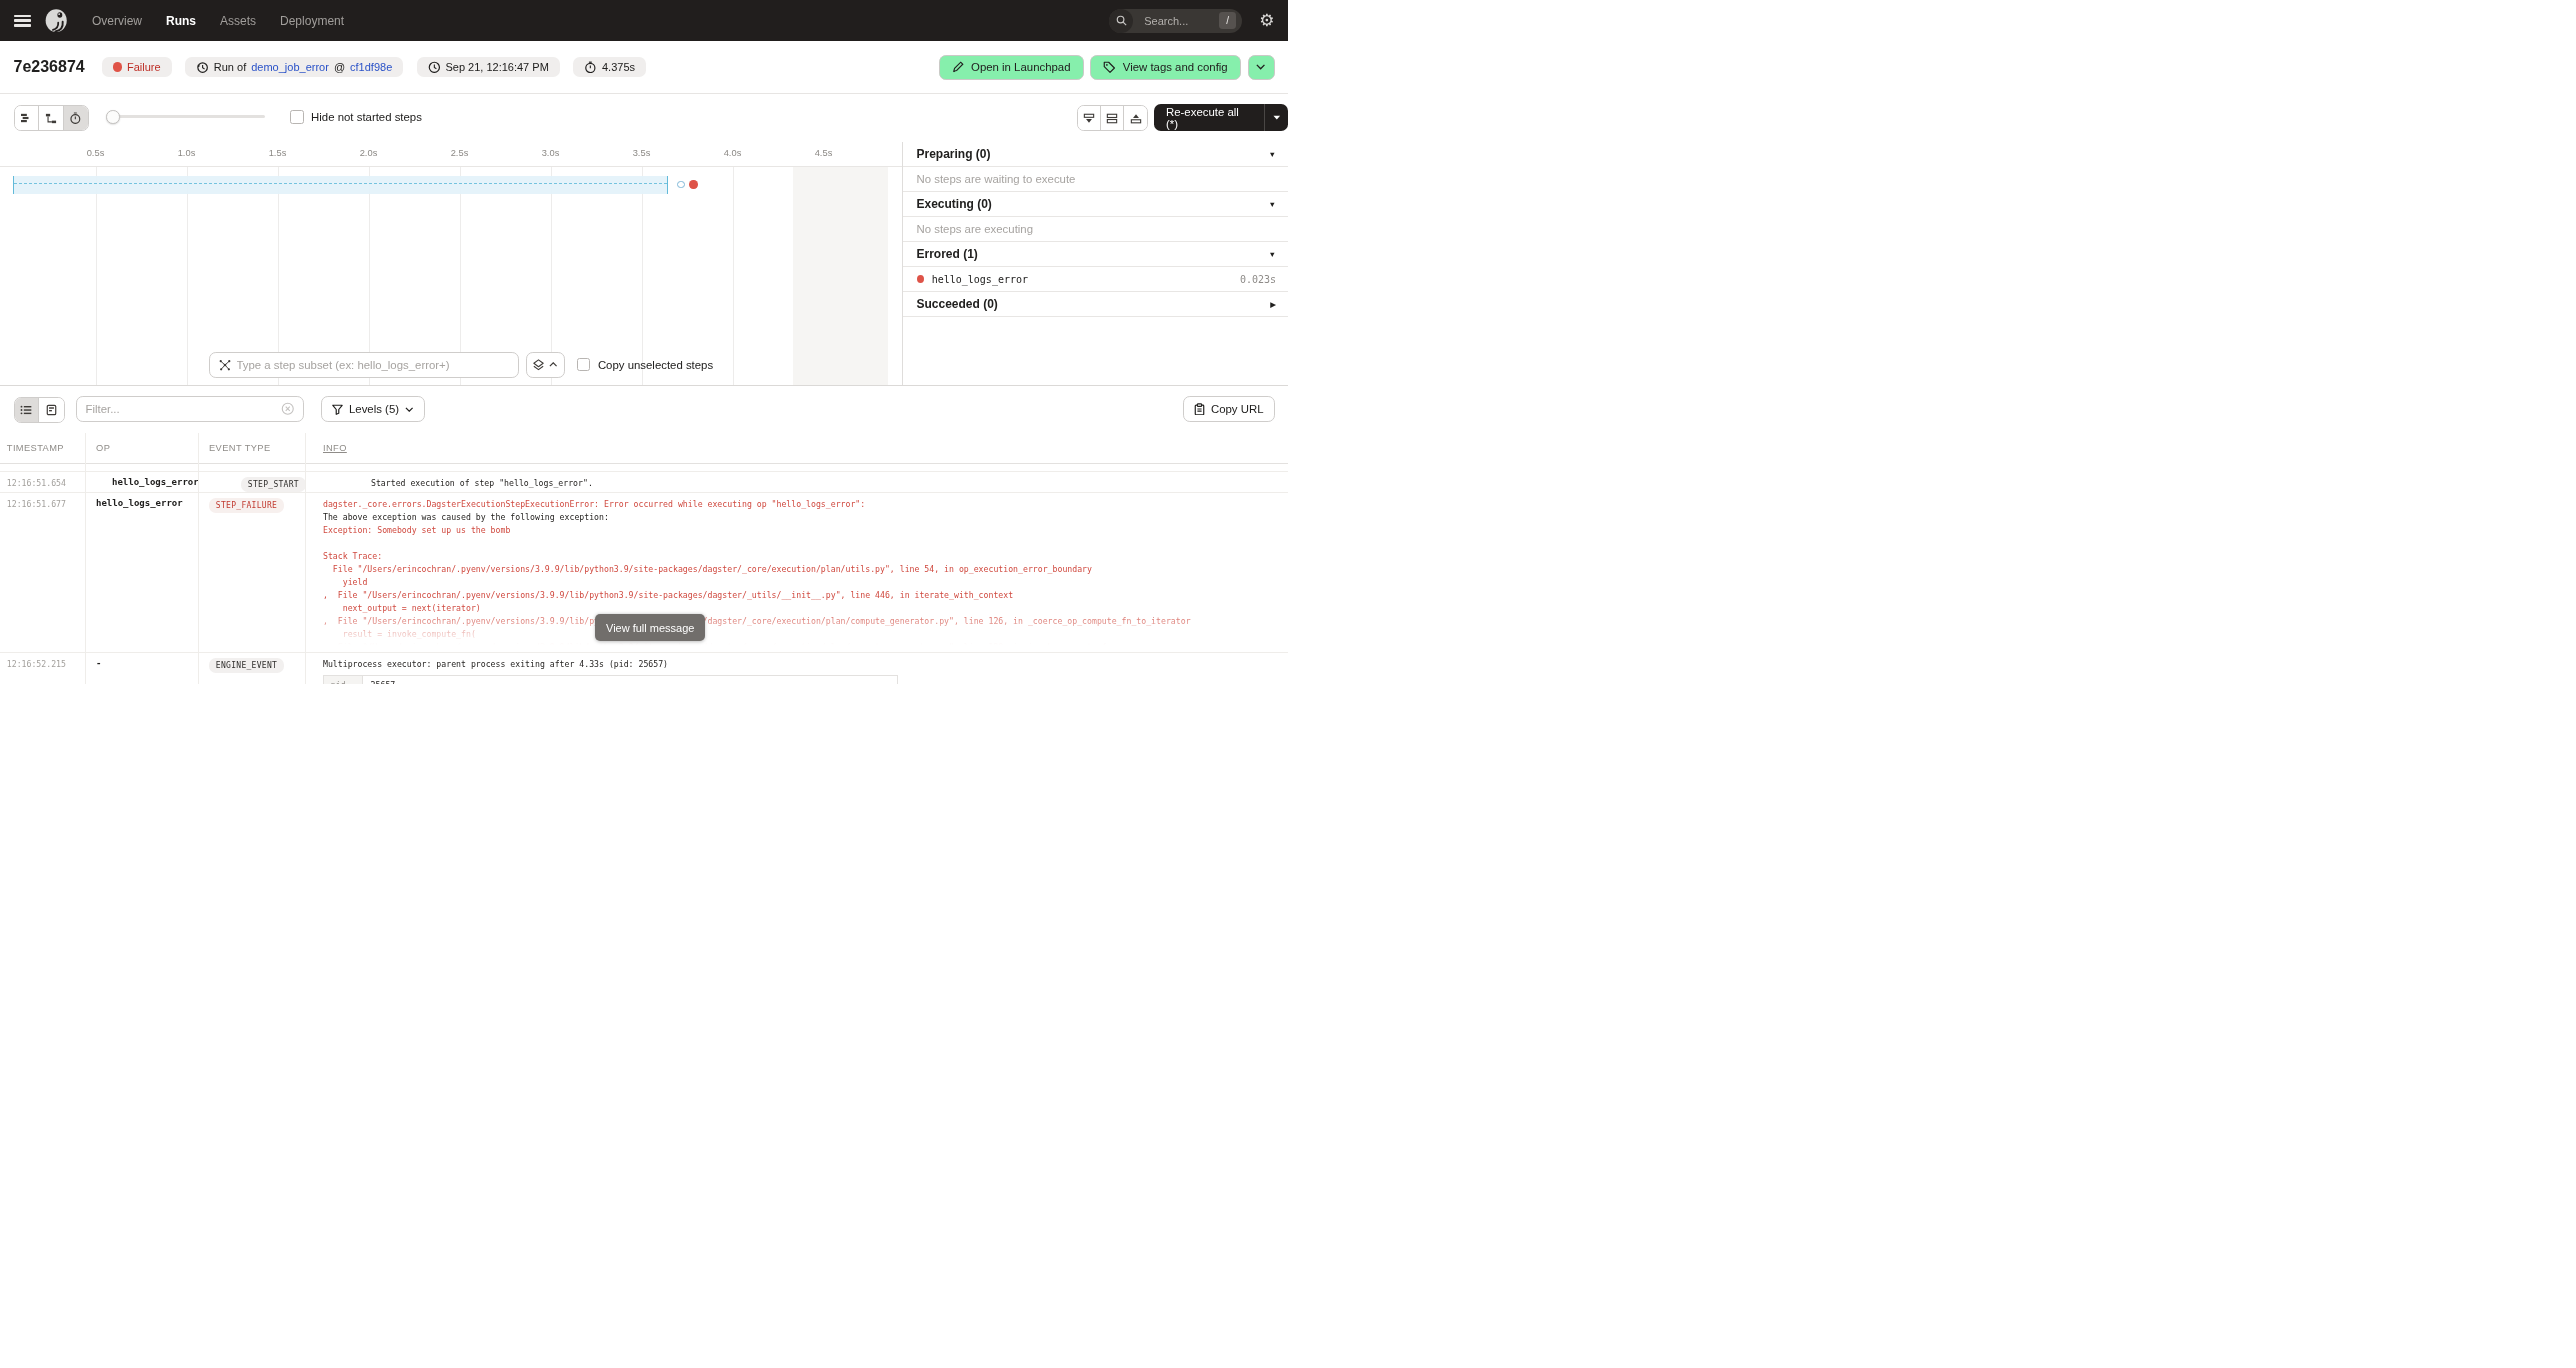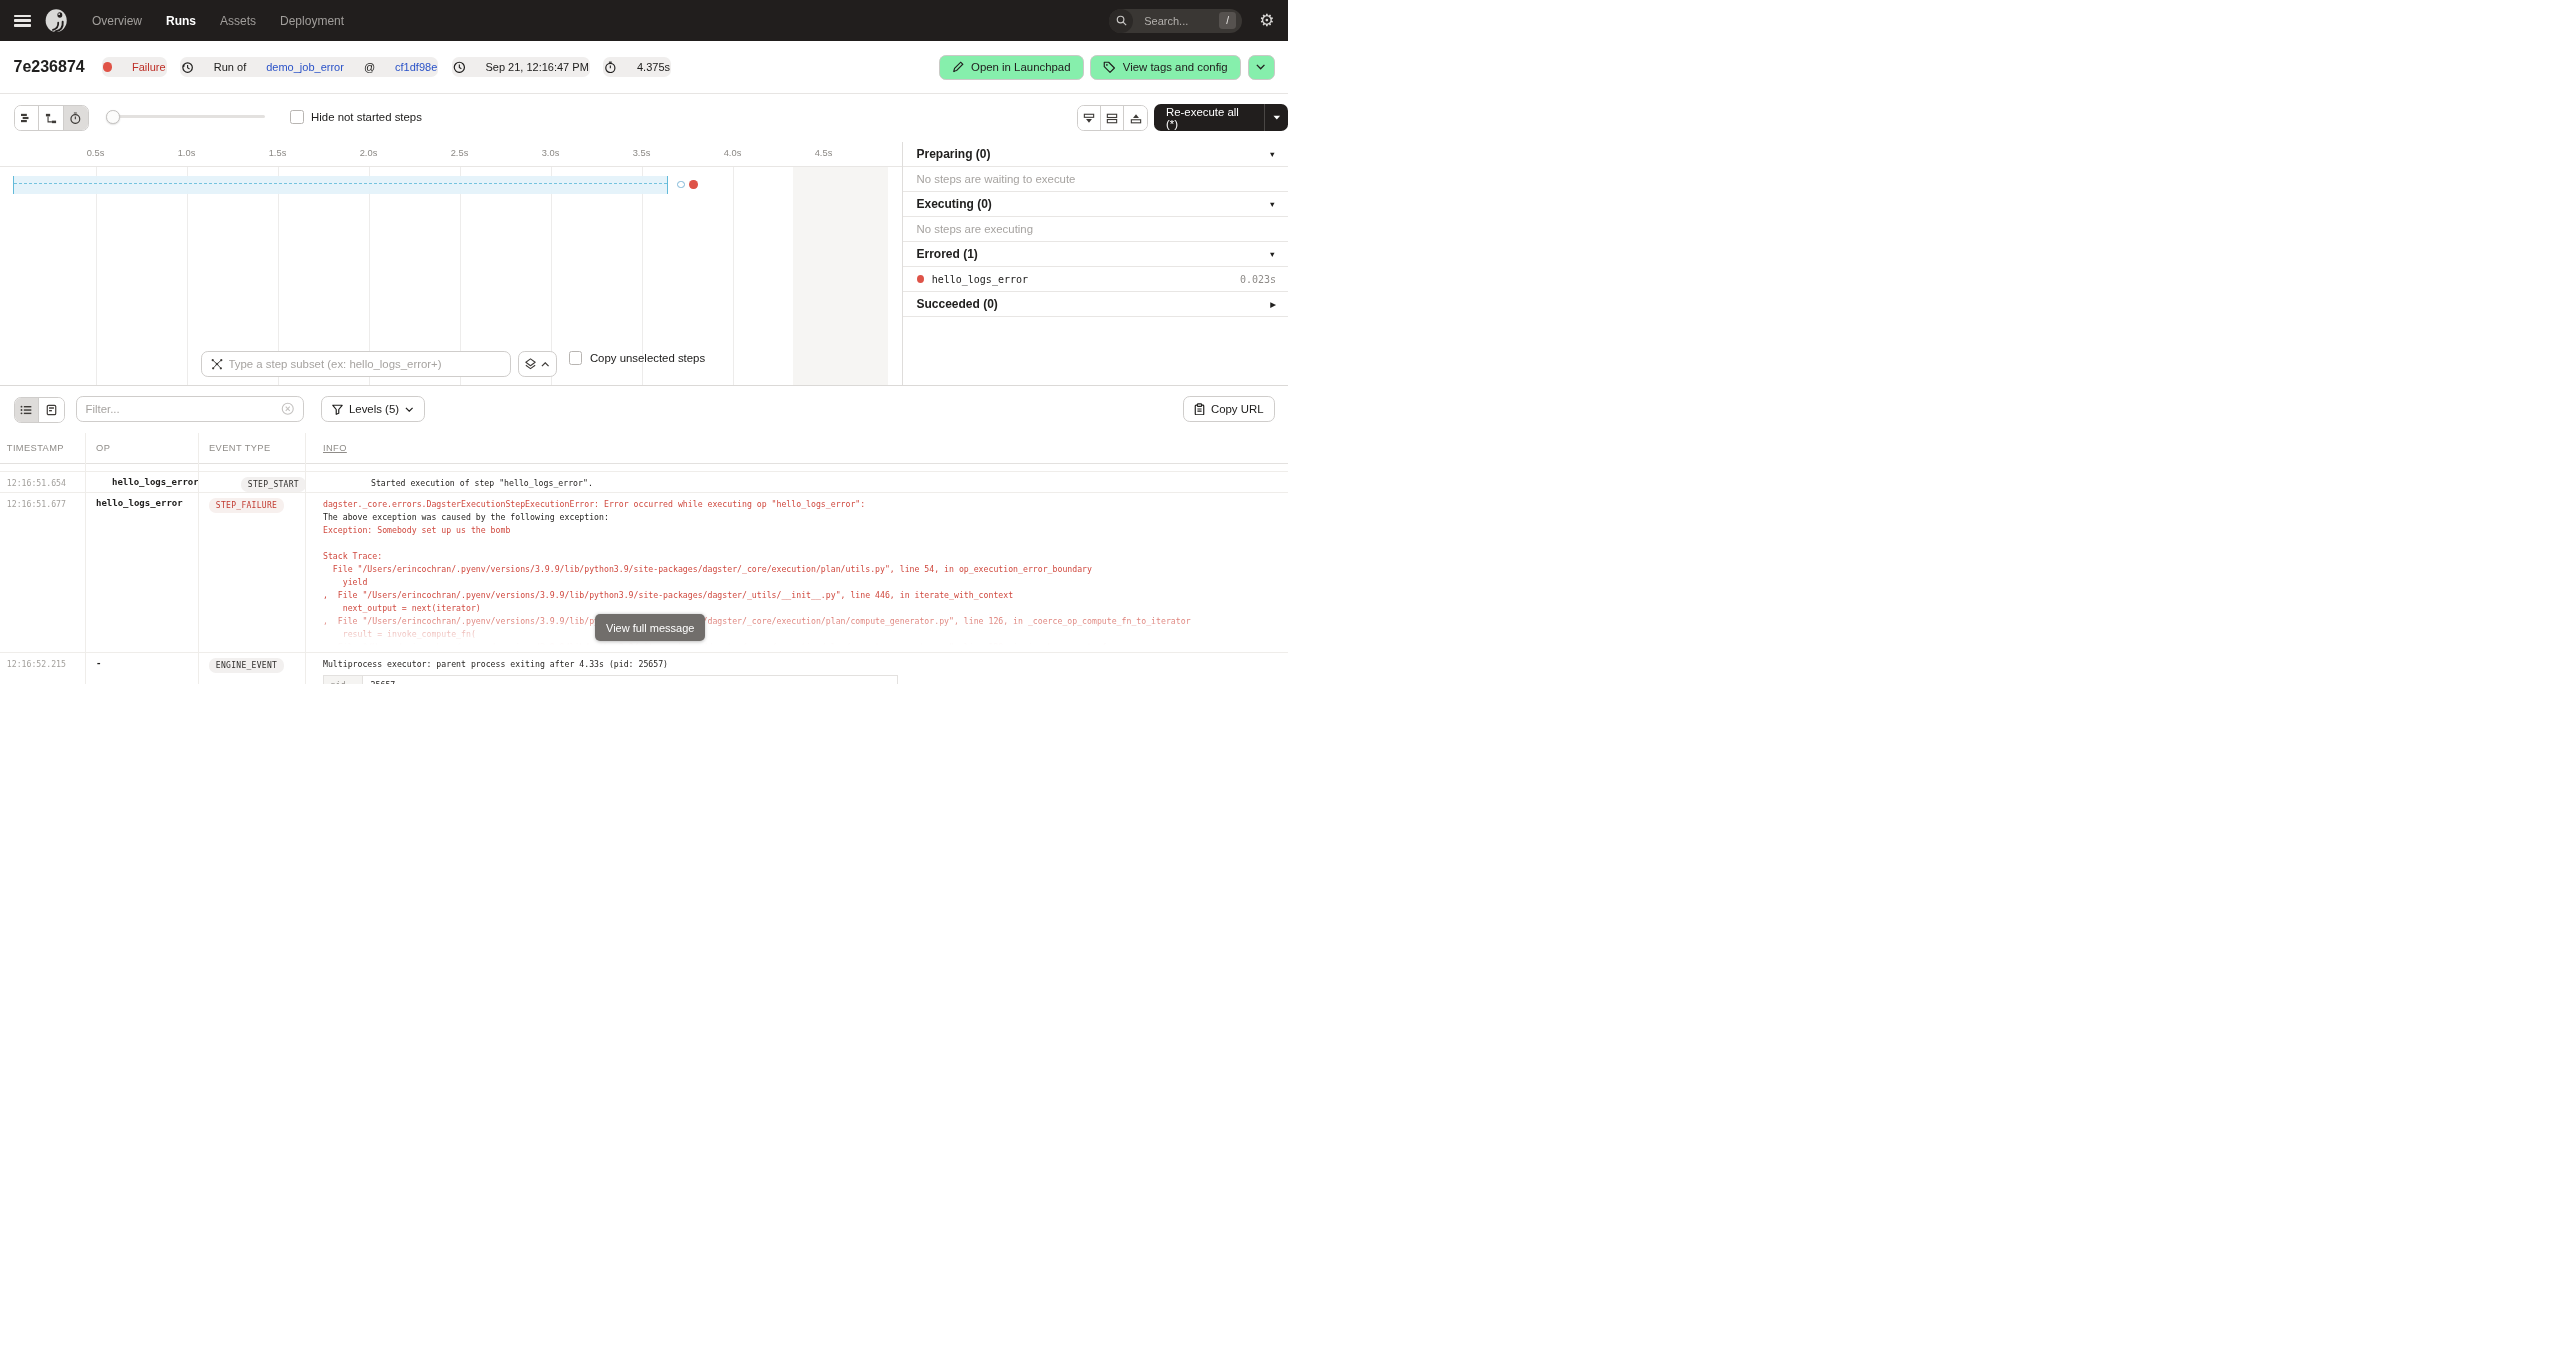--- a/index.html
+++ b/index.html
@@ -18,21 +18,21 @@
   .search-box { position:relative; width:133px; height:24px; background:#3A3734; border-radius:12px; display:flex; align-items:center; }
   .search-circle { width:24px; height:24px; border-radius:50%; background:#2C2927; display:flex; align-items:center; justify-content:center; flex:none; }
   .search-box input { background:transparent; border:none; outline:none; color:#E8E6E4; font-size:11px; width:74px; padding-left:11px; }
   .search-box input::placeholder { color:#B3B0AD; }
   .slash-badge { position:absolute; right:6px; top:3.4px; width:17px; height:17px; background:#56524F; border-radius:3.4px; color:#E8E6E4; font-size:10px; text-align:center; line-height:17px; }
   .gear { color:#D9D7D5; font-size:17px; line-height:1; cursor:pointer; }
 
   
   .run-header { height:53px; border-bottom:0.8px solid #E7E5E3; display:flex; align-items:center; padding:0 13.5px; }
   .run-id { font-size:16px; font-weight:700; margin-right:17px; }
-  .pill { height:20px; background:#F0EEED; border-radius:6.8px; display:flex; align-items:center; padding:0 1px; font-size:11px; margin-right:13.5px; gap:20px; white-space:nowrap; }
+  .pill { height:20px; background:#F0EEED; border-radius:6.8px; display:flex; align-items:center; padding:0 11px; font-size:11px; margin-right:13.5px; gap:5px; white-space:nowrap; }
   .status-dot { width:9.3px; height:9.3px; border-radius:50%; background:#E05347; }
   .status-text { color:#BE2E26; }
   .link { color:#2A52C8; cursor:pointer; }
   .hdr-buttons { margin-left:auto; display:flex; gap:6.8px; }
   .btn { height:25px; border:0.8px solid #CBC9C7; background:#86efac; border-radius:6.8px; display:flex; align-items:center; gap:6.8px; padding:0 12px; font-size:11.4px; cursor:pointer; white-space:nowrap; }
   .btn.square { width:27px; justify-content:center; padding:0; }
   .icon-svg { flex:none; display:block; }
 
   
   .gantt-toolbar { height:48px; position:relative; }
@@ -55,21 +55,21 @@
   .gantt { position:absolute; left:0; top:0; width:902px; height:243px; overflow:hidden; }
   .axis { position:absolute; left:0; top:0; width:902px; height:24.5px; border-bottom:0.8px solid #E8E6E4; }
   .tick-label { position:absolute; top:6px; width:29px; text-align:center; font-size:9.3px; color:#8B8884; }
   .gantt-body { position:absolute; left:0; top:24.5px; width:902px; height:218px; }
   .gridline { position:absolute; top:0; bottom:0; width:0.8px; background:#EDECEB; z-index:0; }
   .gray-band { position:absolute; left:793px; width:95px; top:0; bottom:0; background:#F6F5F3; z-index:1; }
   .gantt-bar { position:absolute; left:12.7px; top:9.3px; width:655px; height:18px; background:rgba(227,242,250,.93); border-left:1.7px solid #62BAD9; border-right:1.3px solid #62BAD9; z-index:2; cursor:pointer; }
   .gantt-bar::after { content:""; position:absolute; left:0; right:0; top:7.6px; border-top:1.3px dashed #74C3DE; }
   .marker-circle { position:absolute; left:677px; top:14.4px; width:7.6px; height:7.6px; border:1.3px solid #7FB8D8; border-radius:50%; background:#fff; z-index:2; }
   .marker-dot { position:absolute; left:689px; top:13.5px; width:8.5px; height:9.3px; border-radius:50%; background:#DE5348; z-index:2; }
-  .subset-row { position:absolute; left:0; bottom:6.8px; width:902px; height:27px; display:flex; align-items:flex-start; z-index:3; }
+  .subset-row { position:absolute; left:8px; bottom:6.8px; width:902px; height:27px; display:flex; align-items:center; z-index:3; }
   .subset-input { position:relative; margin-left:201px; width:310px; height:26px; border:0.8px solid #CFCDCB; border-radius:6.8px; background:#fff; display:flex; align-items:center; padding:0 8.5px; gap:6px; }
   .subset-input input { border:none; outline:none; flex:1; font-size:11.4px; color:#21201F; }
   .subset-input input::placeholder { color:#A6A3A0; }
   .layers-btn { margin-left:6.8px; width:39px; height:26px; border:0.8px solid #CFCDCB; border-radius:6.8px; background:#fff; display:flex; align-items:center; justify-content:center; gap:4.2px; cursor:pointer; }
   .hide-unselected { margin-left:12px; display:flex; align-items:center; gap:7.6px; font-size:11.4px; }
 
   .panel { position:absolute; left:902px; top:0; width:386px; height:243px; border-left:0.8px solid #DFDDDB; background:#fff; overflow:hidden; }
   .p-row { height:25px; border-bottom:0.8px solid #E8E6E4; display:flex; align-items:center; padding:0 12px 0 13.5px; }
   .p-head { font-size:12px; font-weight:700; }
   .p-caret { margin-left:auto; font-size:7.6px; color:#21201F; }

